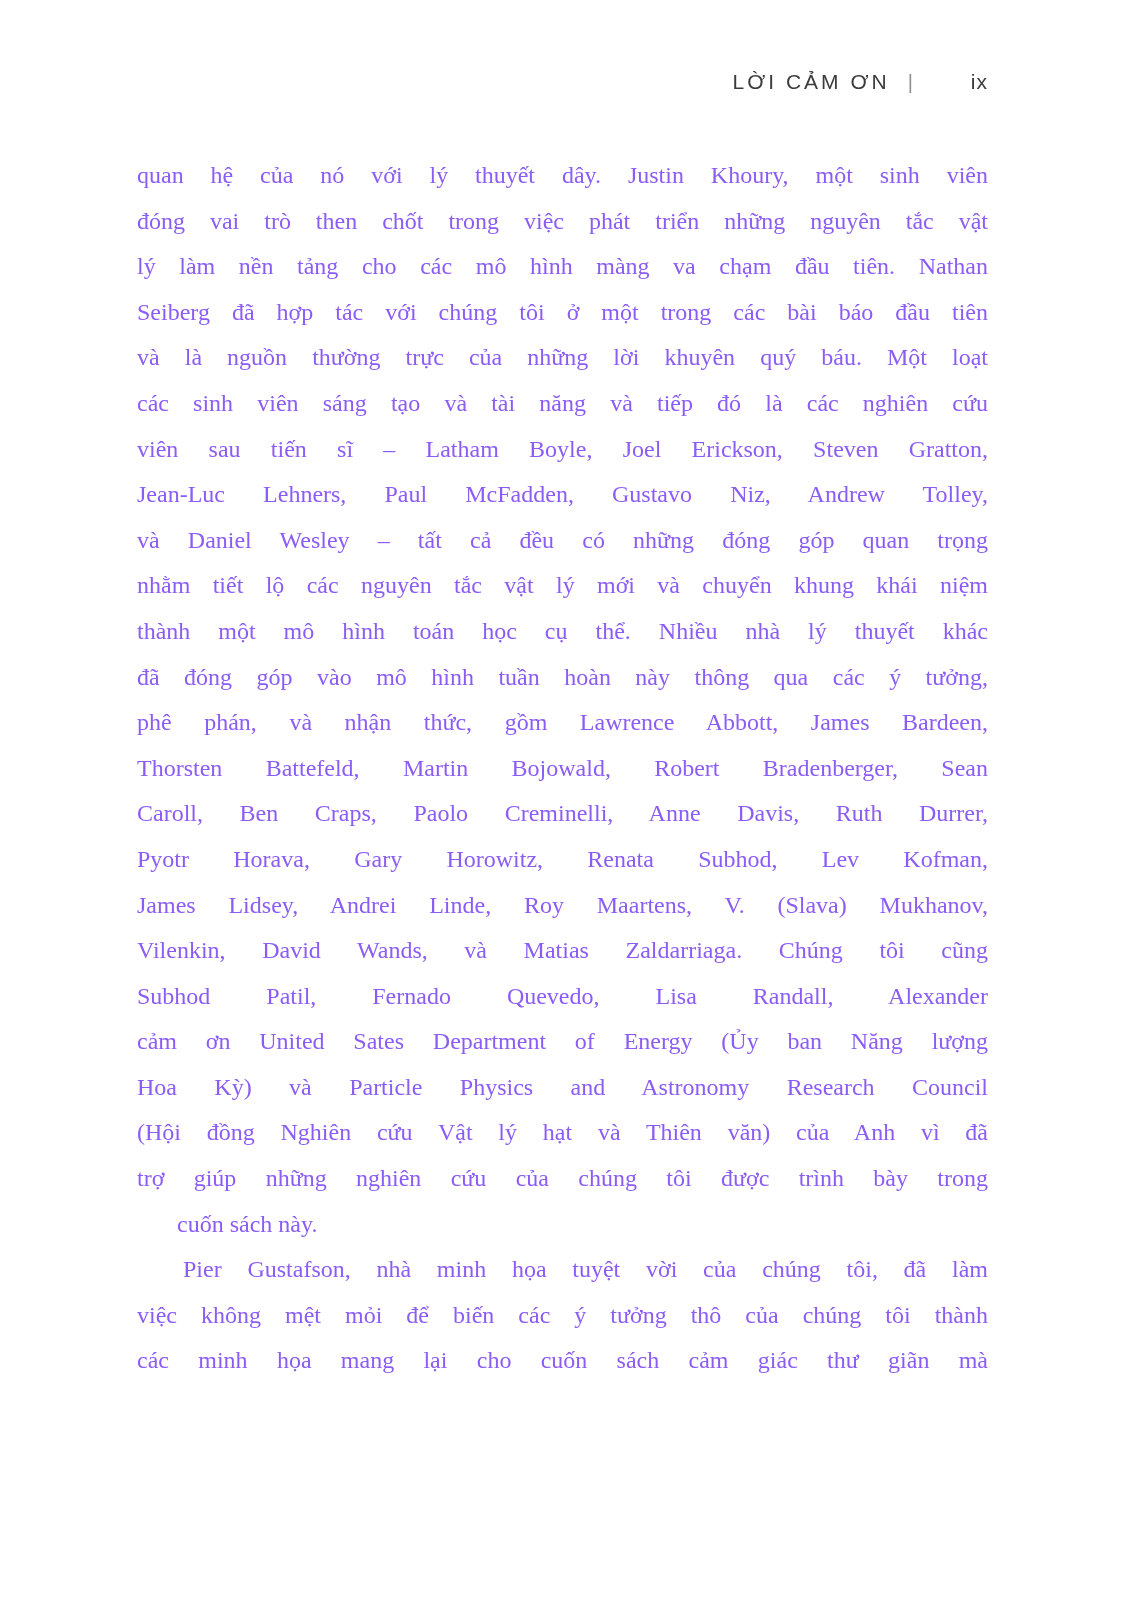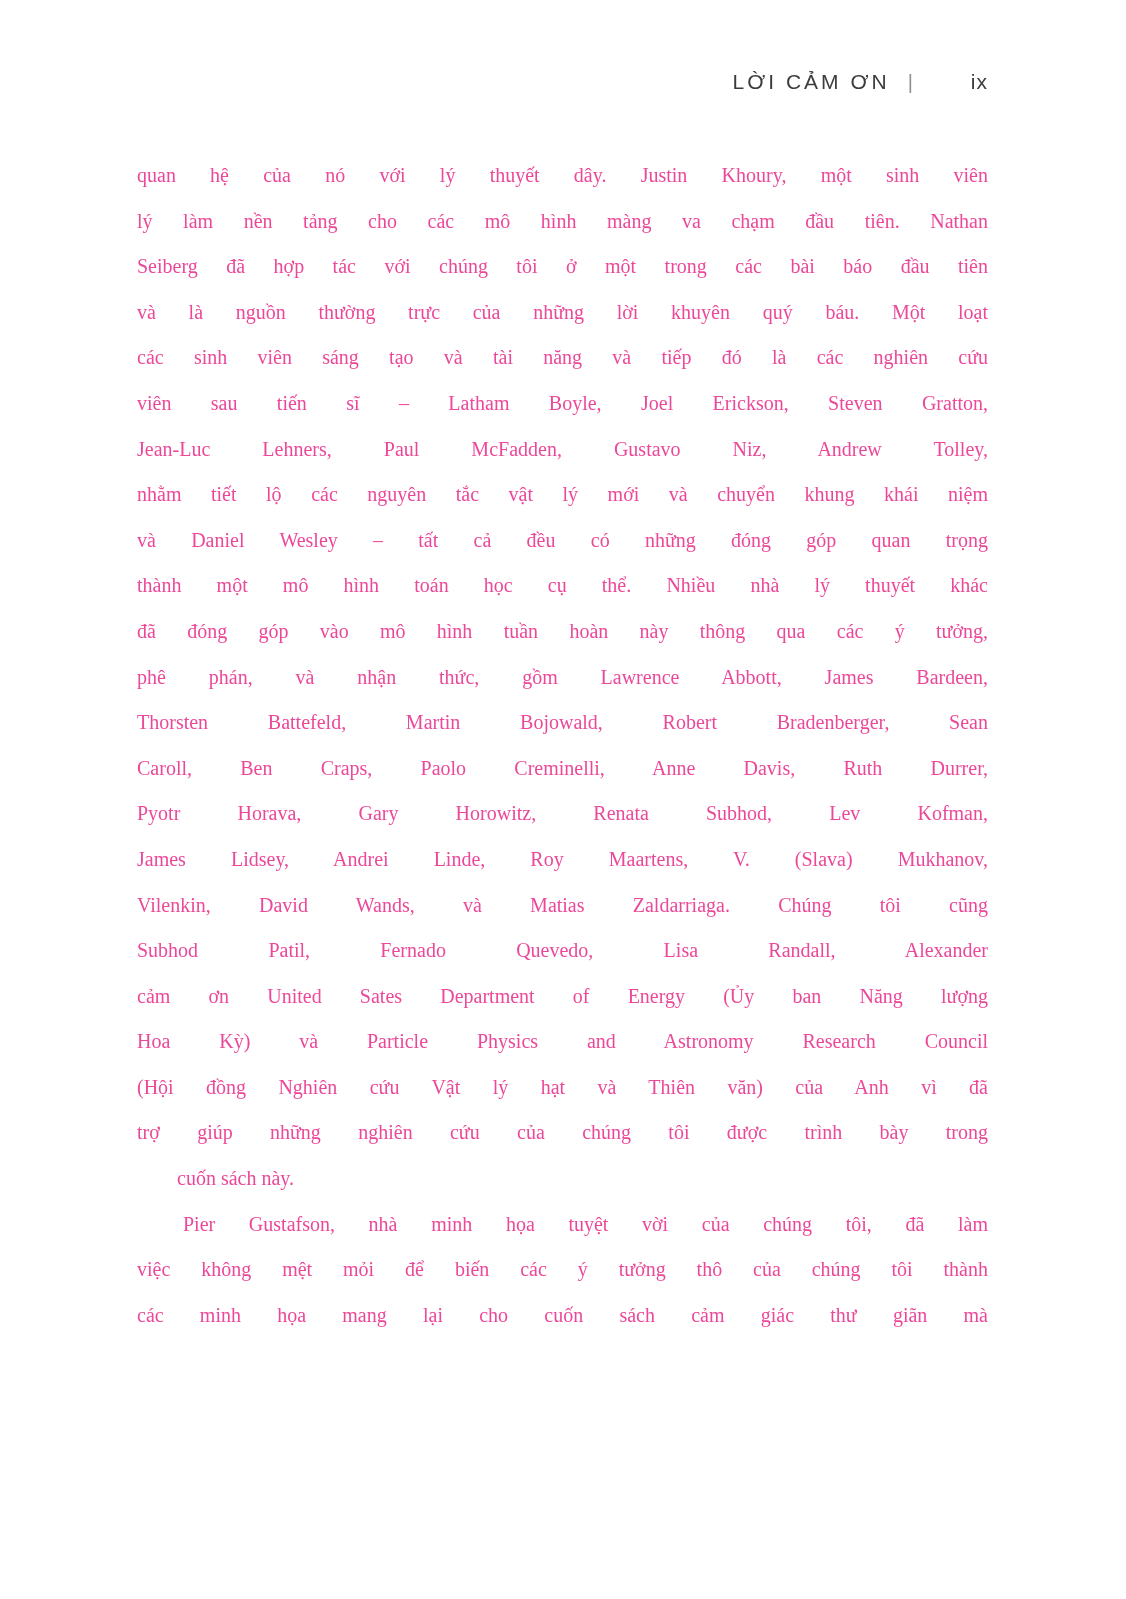--- a/index.html
+++ b/index.html
@@ -34,22 +34,22 @@
   .page-number {
     font-size: 21px;
     letter-spacing: 1px;
     margin-left: 40px;
   }
   .text-block {
     position: absolute;
     left: 137px;
     top: 153px;
     width: 851px;
-    color: #ec4899;
-    font-size: 20px;
+    color: #8b5cf6;
+    font-size: 24px;
     line-height: 45.6px;
   }
   .paragraph { margin: 0; }
   .line {
     text-align: justify;
     text-align-last: justify;
     white-space: normal;
   }
   .line.no-justify {
     text-align-last: left;
@@ -66,28 +66,29 @@
 
   <div class="running-header">
     <span class="section-title">LỜI CẢM ƠN</span>
     <span class="separator">|</span>
     <span class="page-number">ix</span>
   </div>
 
   <div class="text-block">
       <div class="paragraph">
         <div class="line">quan hệ của nó với lý thuyết dây. Justin Khoury, một sinh viên</div>
+        <div class="line">đóng vai trò then chốt trong việc phát triển những nguyên tắc vật</div>
         <div class="line">lý làm nền tảng cho các mô hình màng va chạm đầu tiên. Nathan</div>
         <div class="line">Seiberg đã hợp tác với chúng tôi ở một trong các bài báo đầu tiên</div>
         <div class="line">và là nguồn thường trực của những lời khuyên quý báu. Một loạt</div>
         <div class="line">các sinh viên sáng tạo và tài năng và tiếp đó là các nghiên cứu</div>
         <div class="line">viên sau tiến sĩ – Latham Boyle, Joel Erickson, Steven Gratton,</div>
         <div class="line">Jean-Luc Lehners, Paul McFadden, Gustavo Niz, Andrew Tolley,</div>
+        <div class="line">và Daniel Wesley – tất cả đều có những đóng góp quan trọng</div>
         <div class="line">nhằm tiết lộ các nguyên tắc vật lý mới và chuyển khung khái niệm</div>
-        <div class="line">và Daniel Wesley – tất cả đều có những đóng góp quan trọng</div>
         <div class="line">thành một mô hình toán học cụ thể. Nhiều nhà lý thuyết khác</div>
         <div class="line">đã đóng góp vào mô hình tuần hoàn này thông qua các ý tưởng,</div>
         <div class="line">phê phán, và nhận thức, gồm Lawrence Abbott, James Bardeen,</div>
         <div class="line">Thorsten Battefeld, Martin Bojowald, Robert Bradenberger, Sean</div>
         <div class="line">Caroll, Ben Craps, Paolo Creminelli, Anne Davis, Ruth Durrer,</div>
         <div class="line">Pyotr Horava, Gary Horowitz, Renata Subhod, Lev Kofman,</div>
         <div class="line">James Lidsey, Andrei Linde, Roy Maartens, V. (Slava) Mukhanov,</div>
         <div class="line">Vilenkin, David Wands, và Matias Zaldarriaga. Chúng tôi cũng</div>
         <div class="line">Subhod Patil, Fernado Quevedo, Lisa Randall, Alexander</div>
         <div class="line">cảm ơn United Sates Department of Energy (Ủy ban Năng lượng</div>

